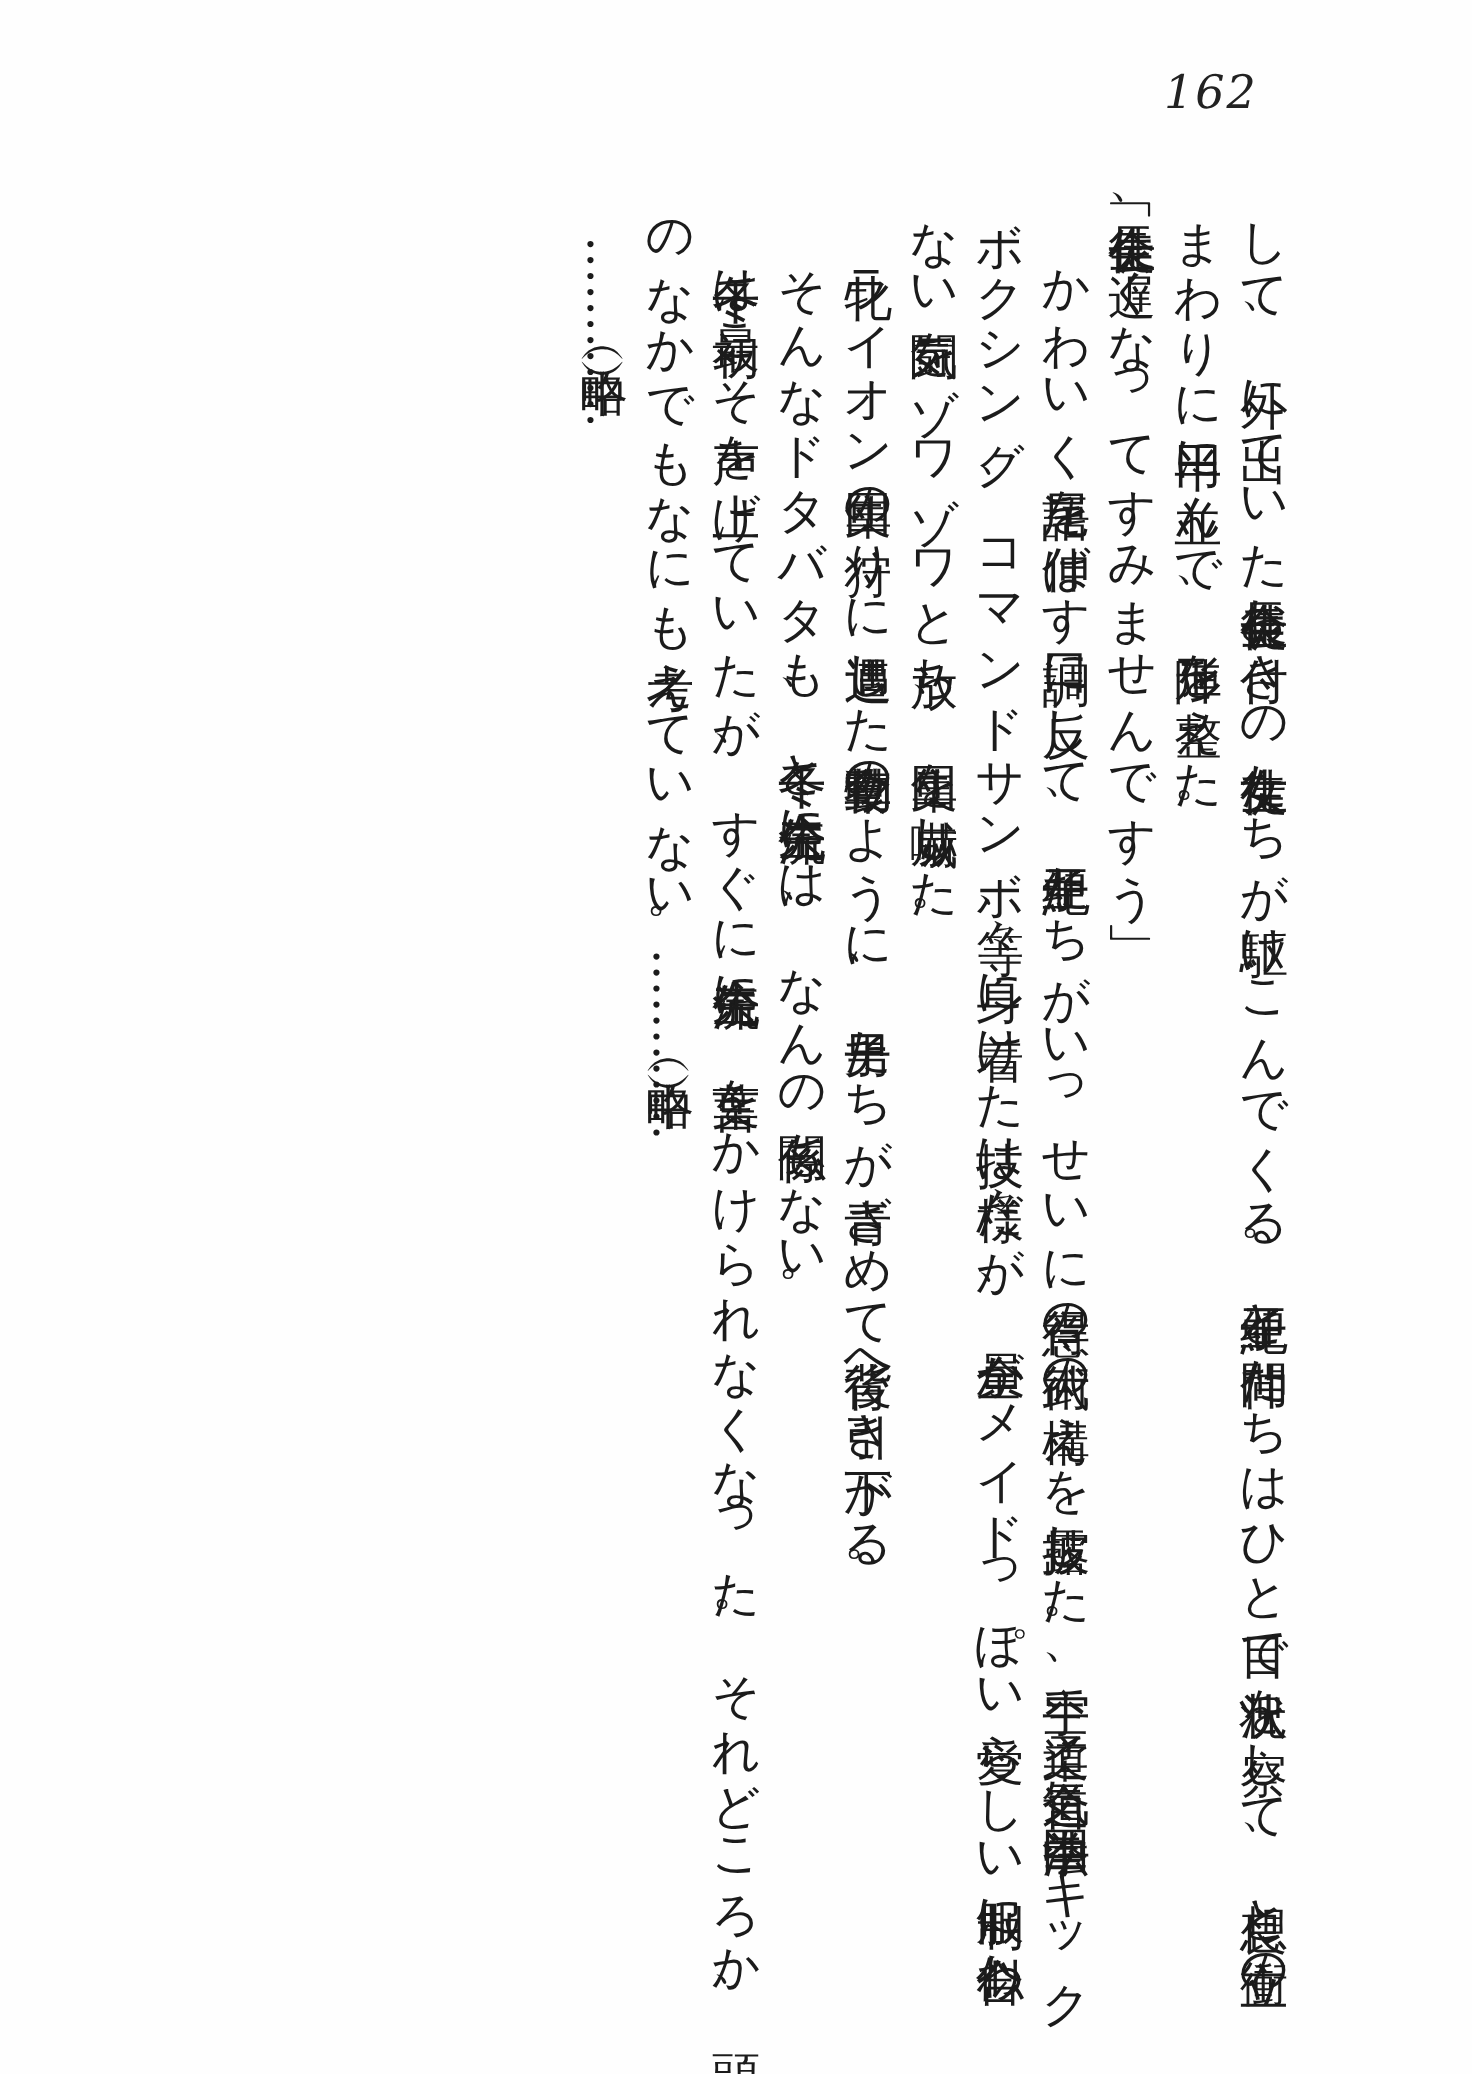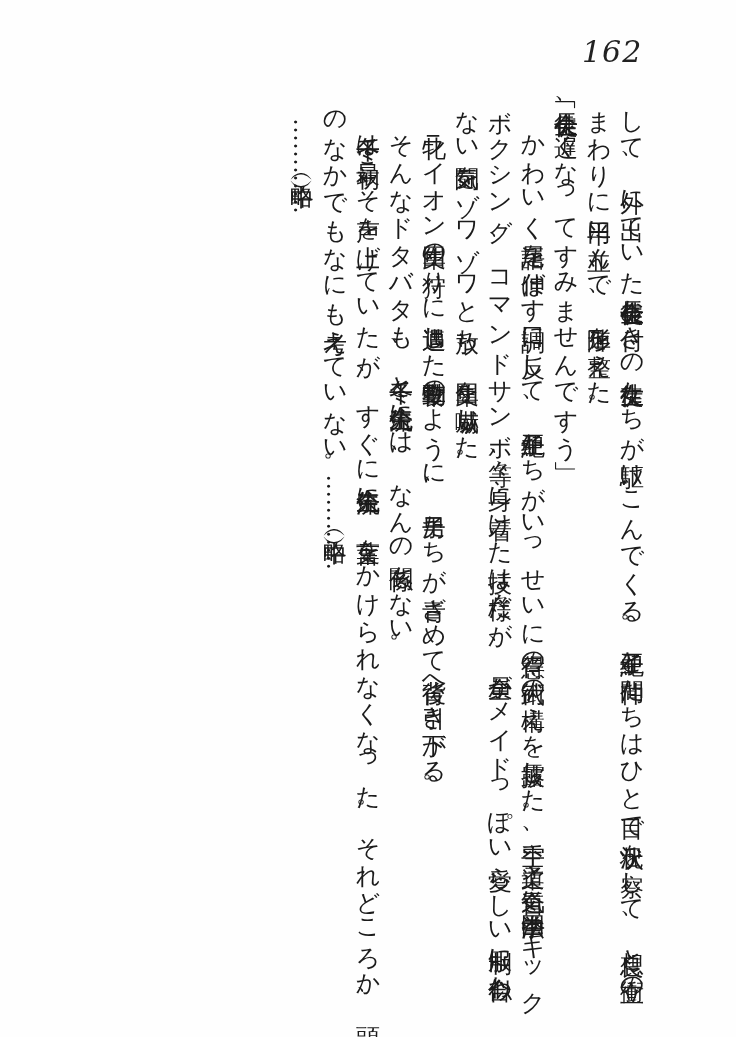--- a/index.html
+++ b/index.html
@@ -13,21 +13,21 @@
     height: 1037px;
     background: #fefefe;
     overflow: hidden;
     font-family: "DejaVu Serif", "Liberation Serif", serif;
     color: #1b1b1b;
   }
   .page-number {
     position: absolute;
     top: 34px;
     left: 582px;
-    font-size: 30px;
+    font-size: 23px;
     font-style: italic;
     letter-spacing: 1px;
     color: #222;
   }
   .text-body {
     position: absolute;
     top: 94px;
     right: 88px;
     height: 920px;
     writing-mode: vertical-rl;

